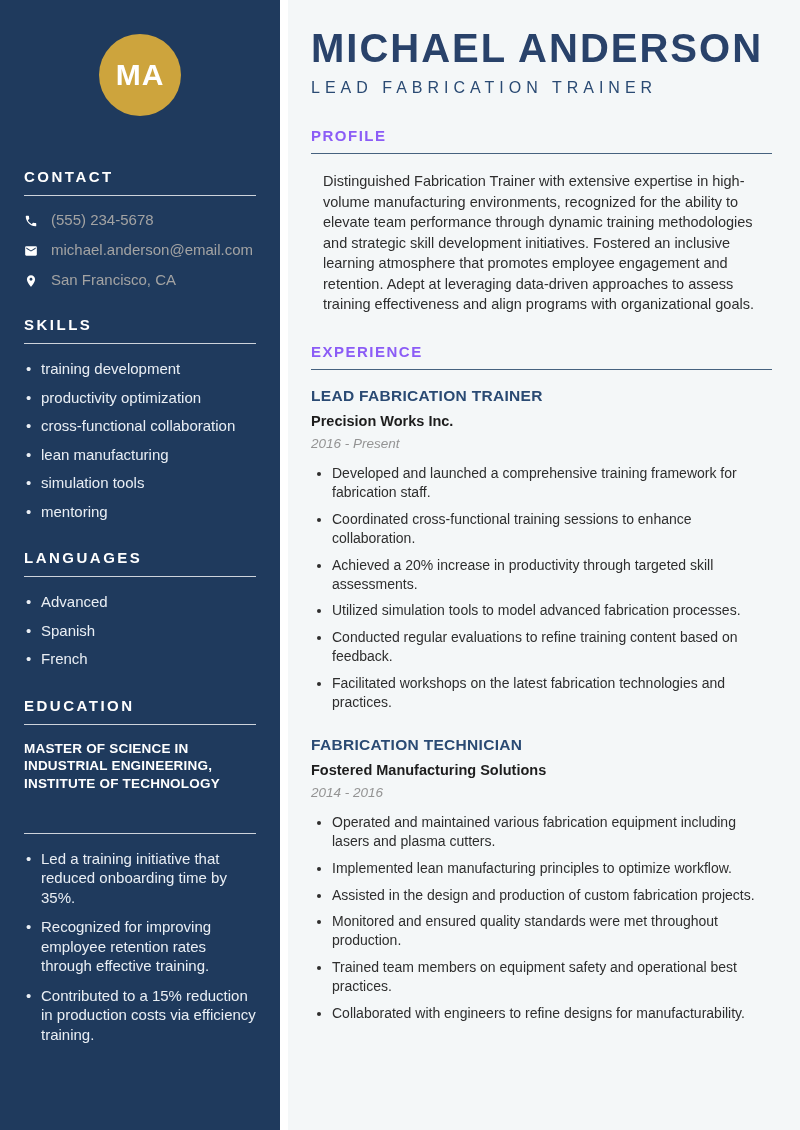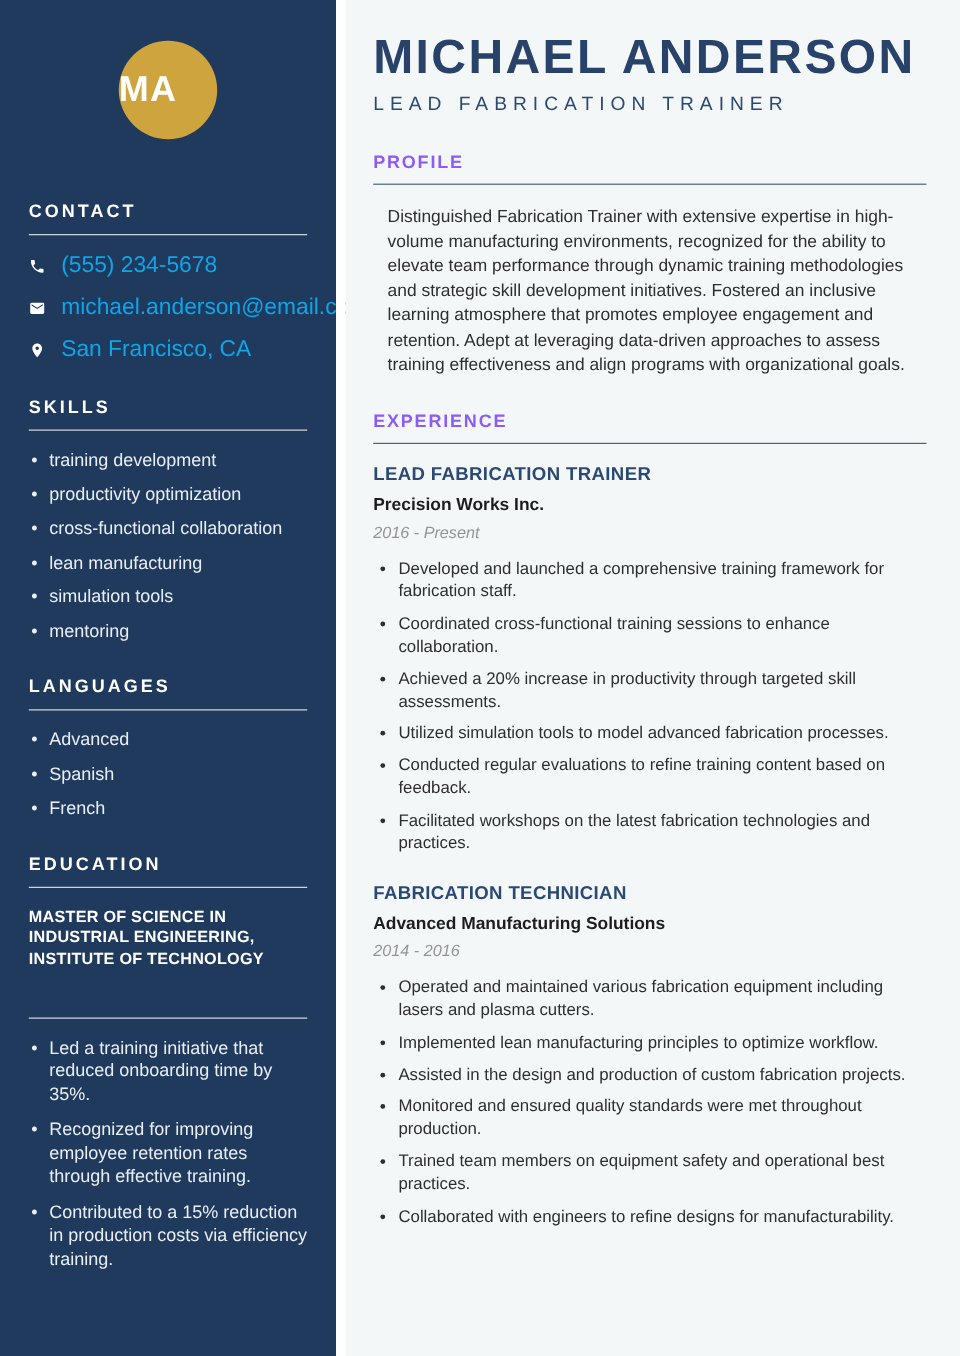--- a/index.html
+++ b/index.html
@@ -14,36 +14,36 @@
   
   .sidebar {
     width: 280px; flex-shrink: 0;
     background: #1f3a5d;
     color: #e9eef4;
     padding: 34px 24px 20px 24px;
   }
   .avatar {
     width: 82px; height: 82px; border-radius: 50%;
     background: #cda43d; color: #ffffff;
-    display: flex; align-items: center; justify-content: flex-start;
+    display: flex; align-items: center; justify-content: center;
     font-size: 30px; font-weight: 700; letter-spacing: 1px;
     margin: 0 auto 52px auto;
   }
   .side-section { margin-bottom: 28px; }
   .side-heading {
     font-size: 15px; font-weight: 700; letter-spacing: 2.5px;
     color: #ffffff; margin: 0 0 10px 0;
   }
   .side-rule {
     border: none; border-top: 1px solid rgba(255,255,255,0.78);
     margin: 0 0 15px 0;
   }
   .contact-item {
-    display: flex; align-items: center; gap: 13px;
-    font-size: 19px; margin-bottom: 13px; color: #0ea5e9;
+    display: flex; align-items: flex-end; gap: 13px;
+    font-size: 15px; margin-bottom: 13px; color: #a3a3a3;
   }
   .contact-item svg { flex-shrink: 0; display: block; }
   .side-list { list-style: none; margin: 0; padding: 0; font-size: 15px; color: #e9eef4; }
   .side-list li { position: relative; padding-left: 17px; margin-bottom: 9px; line-height: 1.3; }
   .side-list li::before { content: "\2022"; position: absolute; left: 2px; top: 0; }
   .degree {
     font-size: 13.5px; font-weight: 700; color: #ffffff;
     line-height: 1.32; letter-spacing: 0.2px; margin: 0;
   }
   .ach-list li { margin-bottom: 10px; }
@@ -194,21 +194,21 @@
           <li>Coordinated cross-functional training sessions to enhance collaboration.</li>
           <li>Achieved a 20% increase in productivity through targeted skill assessments.</li>
           <li>Utilized simulation tools to model advanced fabrication processes.</li>
           <li>Conducted regular evaluations to refine training content based on feedback.</li>
           <li>Facilitated workshops on the latest fabrication technologies and practices.</li>
         </ul>
       </div>
 
       <div class="job">
         <h3 class="job-title">FABRICATION TECHNICIAN</h3>
-        <div class="company">Advanced Manufacturing Solutions</div>
+        <div class="company">Fostered Manufacturing Solutions</div>
         <div class="dates">2014 - 2016</div>
         <ul class="job-bullets">
           <li>Operated and maintained various fabrication equipment including lasers and plasma cutters.</li>
           <li>Implemented lean manufacturing principles to optimize workflow.</li>
           <li>Assisted in the design and production of custom fabrication projects.</li>
           <li>Monitored and ensured quality standards were met throughout production.</li>
           <li>Trained team members on equipment safety and operational best practices.</li>
           <li>Collaborated with engineers to refine designs for manufacturability.</li>
         </ul>
       </div>

